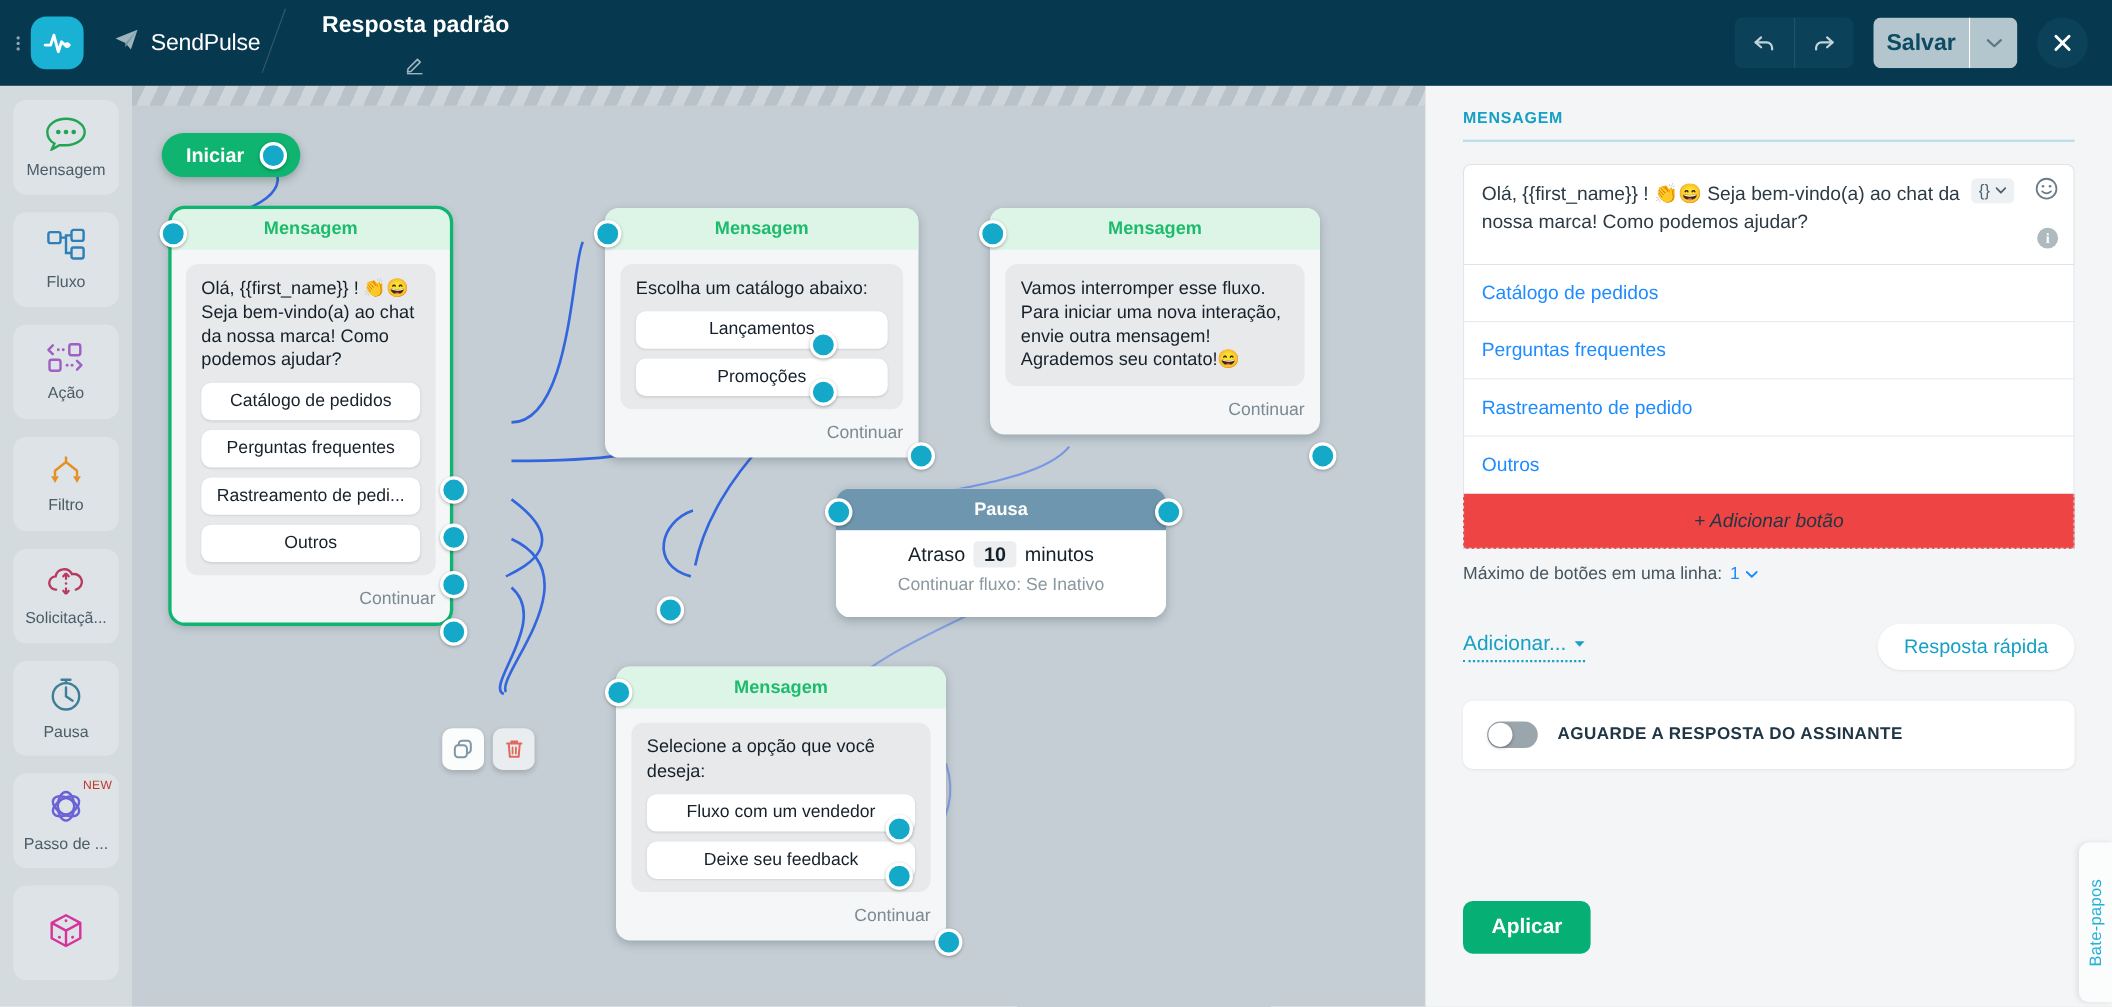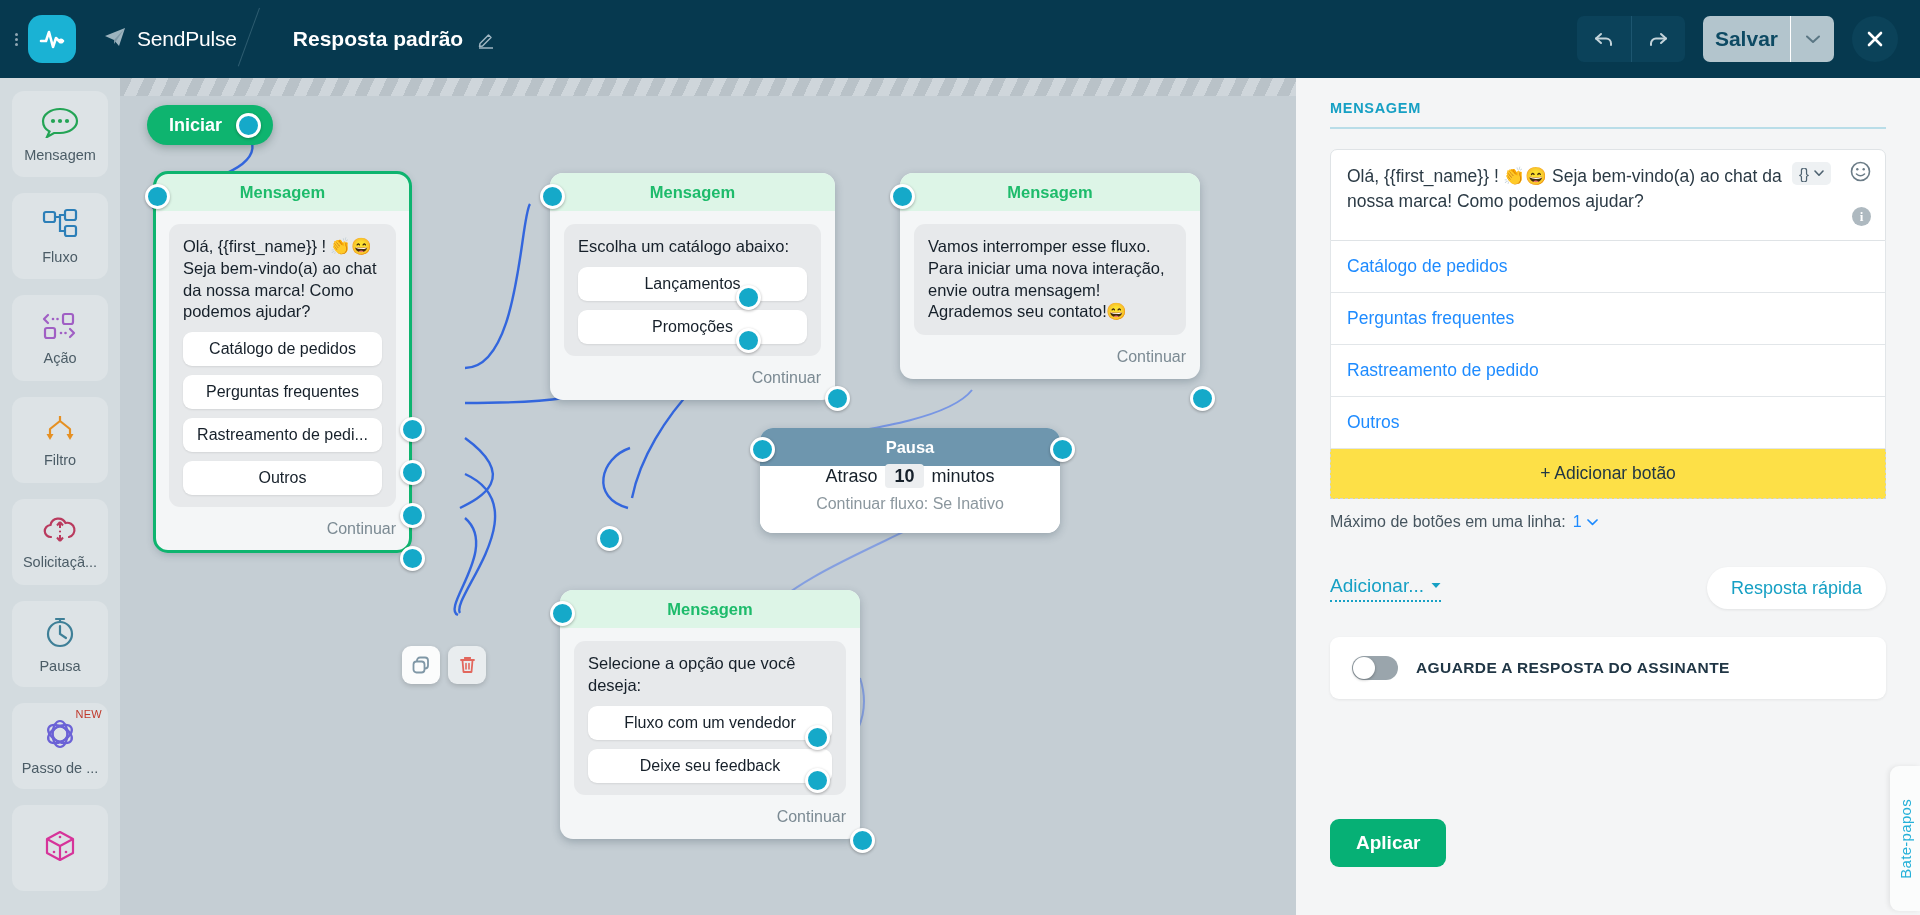--- a/index.html
+++ b/index.html
@@ -30,21 +30,21 @@
   }
   .brand-sep {
     width: 36px; height: 78px; position: relative; margin-left: 14px;
   }
   .brand-sep::after {
     content:""; position:absolute; left:8px; top:8px; width:1px; height:62px;
     background:#2d5c70; transform: rotate(20deg); transform-origin: top center;
   }
   .crumb {
     display:flex; align-items:center; gap:14px; color:#fff;
-    font-size: 21px; font-weight: bold; margin-left: 6px;
+    font-size: 21px; font-weight: bold; margin-left: 6px; flex-direction: column;
   }
   .pencil { color:#9fb6c2; cursor:pointer; display:flex; }
   .top-right {
     margin-left: auto; display: flex; align-items: center; gap: 18px;
     padding-right: 22px;
   }
   .histgrp {
     display:flex; background:#0b425a; border-radius:7px; overflow:hidden;
   }
   .histbtn {
@@ -89,21 +89,21 @@
   
   .canvas {
     position:absolute; left:120px; top:78px; width:1176px; height:837px;
     background:#c5ced4; overflow:hidden;
   }
   .stripes {
     position:absolute; left:0; top:0; width:1176px; height:18px;
     background: repeating-linear-gradient(115deg,
       #b9c2c8 0px, #b9c2c8 11px, #cfd6db 11px, #cfd6db 22px);
   }
-  .canvas-inner { position:absolute; left:0; top:0; width:1176px; height:613px; }
+  .canvas-inner { position:absolute; left:0; top:16px; width:1176px; height:613px; }
   .edges { position:absolute; left:0; top:0; width:1176px; height:837px;
            pointer-events:none; }
 
   
   .node { position:absolute; }
   .node-card {
     background:#f4f6f7; border-radius:13px;
     box-shadow: 0 3px 9px rgba(40,60,75,.28);
     overflow:hidden;
   }
@@ -158,21 +158,21 @@
   }
   .tool-btn {
     width:38px; height:38px; border-radius:9px; background:#fbfcfc;
     display:flex; align-items:center; justify-content:center; cursor:pointer;
     box-shadow:0 2px 5px rgba(0,0,0,.16);
   }
   .tool-btn.alt { background:#e9edef; }
 
   
   .pause-body {
-    background:#fff; padding: 0 18px 20px 18px; text-align:center;
+    background:#fff; padding: 0 18px 20px 18px; text-align:center;margin-top:12px;
   }
   .pause-row { font-size:18px; color:#16202a; }
   .pause-val {
     background:#eceef0; border-radius:4px; padding: 2px 9px; font-weight:bold;
     margin: 0 3px;
   }
   .pause-sub { font-size:16px; color:#8b979e; margin-top:8px; }
 
   
   .rpanel {
@@ -202,23 +202,23 @@
     width:19px; height:19px; border-radius:50%; background:#aeb9c0;
     color:#fff; font-size:13px; font-weight:bold; line-height:19px;
     text-align:center; font-family:"Liberation Serif", serif;
   }
   .btn-row {
     background:#fff; border:1px solid #e2e6e9; border-top:none;
     height:52px; display:flex; align-items:center; padding: 0 16px;
     font-size:17.5px; color:#1e8bff; cursor:pointer;
   }
   .add-btn-row {
-    background:#fde047; border:1px dashed #cfd6db; border-top:none;
+    background:#ef4444; border:1px dashed #cfd6db; border-top:none;
     height:50px; display:flex; align-items:center; justify-content:center;
-    font-size:17.5px; color:#223744; cursor:pointer;
+    font-size:17.5px; color:#223744; cursor:pointer;font-style:italic;
   }
   .maxrow {
     margin-top:14px; font-size:16px; color:#46555f;
     display:flex; align-items:center; gap:7px;
   }
   .maxsel { color:#1e8bff; display:flex; align-items:center; gap:5px; cursor:pointer; }
   .midrow {
     margin-top:36px; display:flex; align-items:center; justify-content:space-between;
   }
   .adicionar {

